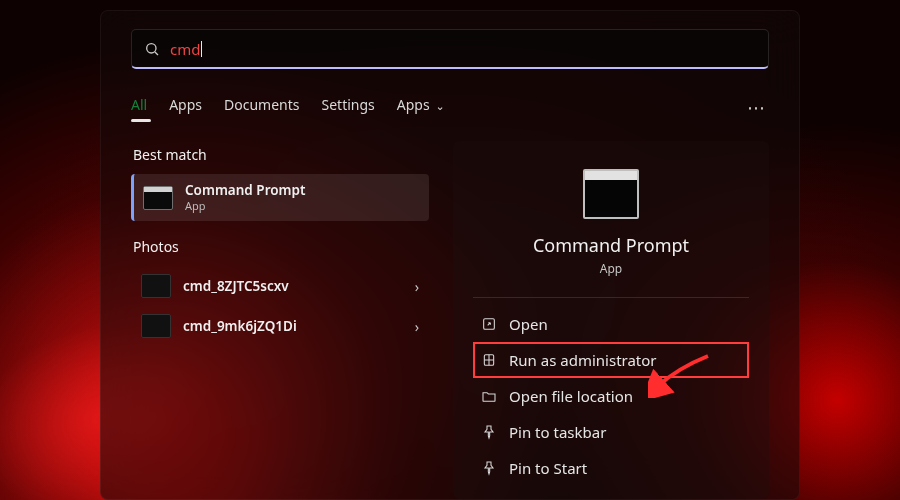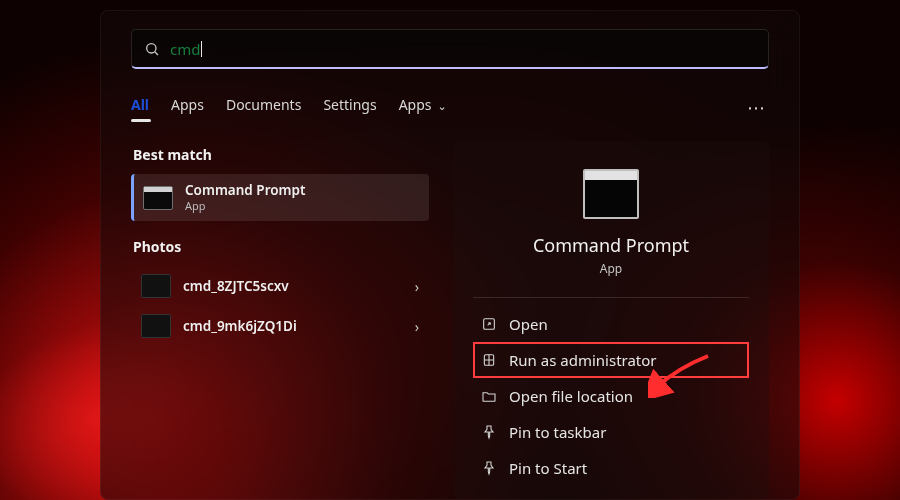--- a/index.html
+++ b/index.html
@@ -41,53 +41,53 @@
     border: 1px solid rgba(255,255,255,0.12);
     border-bottom: 2px solid #bcbcff;
     border-radius: 5px;
     padding: 0 12px;
     margin-top: 6px;
   }
   .search-box svg { width:16px; height:16px; stroke:#c9c9c9; fill:none; stroke-width:2; }
   .search-text {
     margin-left: 10px;
     font-size: 15px;
-    color: #15803d;
+    color: #ef4444;
     display:flex; align-items:center;
   }
   .caret {
     display:inline-block; width:1px; height:16px; background:#e8e8e8; margin-left:1px;
     animation: blink 1.1s step-end infinite;
   }
   @keyframes blink { 50% { opacity:0; } }
   .tabs-row {
     display:flex; align-items:center; justify-content:space-between;
     margin-top: 22px;
   }
   .tabs { display:flex; gap: 22px; align-items:center; }
   .tab {
     font-size: 14px; color:#d9d9d9; padding-bottom:6px; cursor:pointer;
   }
-  .tab.active { color:#1d4ed8; position:relative;font-weight:bold; }
+  .tab.active { color:#15803d; position:relative; }
   .tab.active::after {
     content:""; position:absolute; left:0; bottom:-2px; width:20px; height:3px;
     background:#e6e6e6; border-radius:2px;
   }
   .tab .chev { font-size:11px; margin-left:3px; }
   .more-dots { color:#d0d0d0; font-size:18px; letter-spacing:2px; cursor:pointer; padding:4px 2px; }
   .columns { display:flex; gap: 24px; margin-top: 18px; flex:1; min-height:0; }
   .left-col { width: 298px; }
   .right-col {
     flex:1;
     background: rgba(30,15,15,0.35);
     border-radius:6px;
     padding: 28px 20px 10px 20px;
     display:flex; flex-direction:column; align-items:center;
   }
-  .section-label { font-size:14px; font-weight:700; color:#f1f1f1; margin:4px 0 10px 2px; }
+  .section-label { font-size:14px; font-weight:400; color:#f1f1f1; margin:4px 0 10px 2px; }
   .result-item {
     display:flex; align-items:center; gap:12px;
     padding: 8px 10px;
     border-radius:4px;
     cursor:pointer;
     position:relative;
   }
   .result-item .chevron { margin-left:auto; color:#c8c8c8; font-size:14px; }
   .result-item.best {
     background: rgba(120,100,100,0.25);

